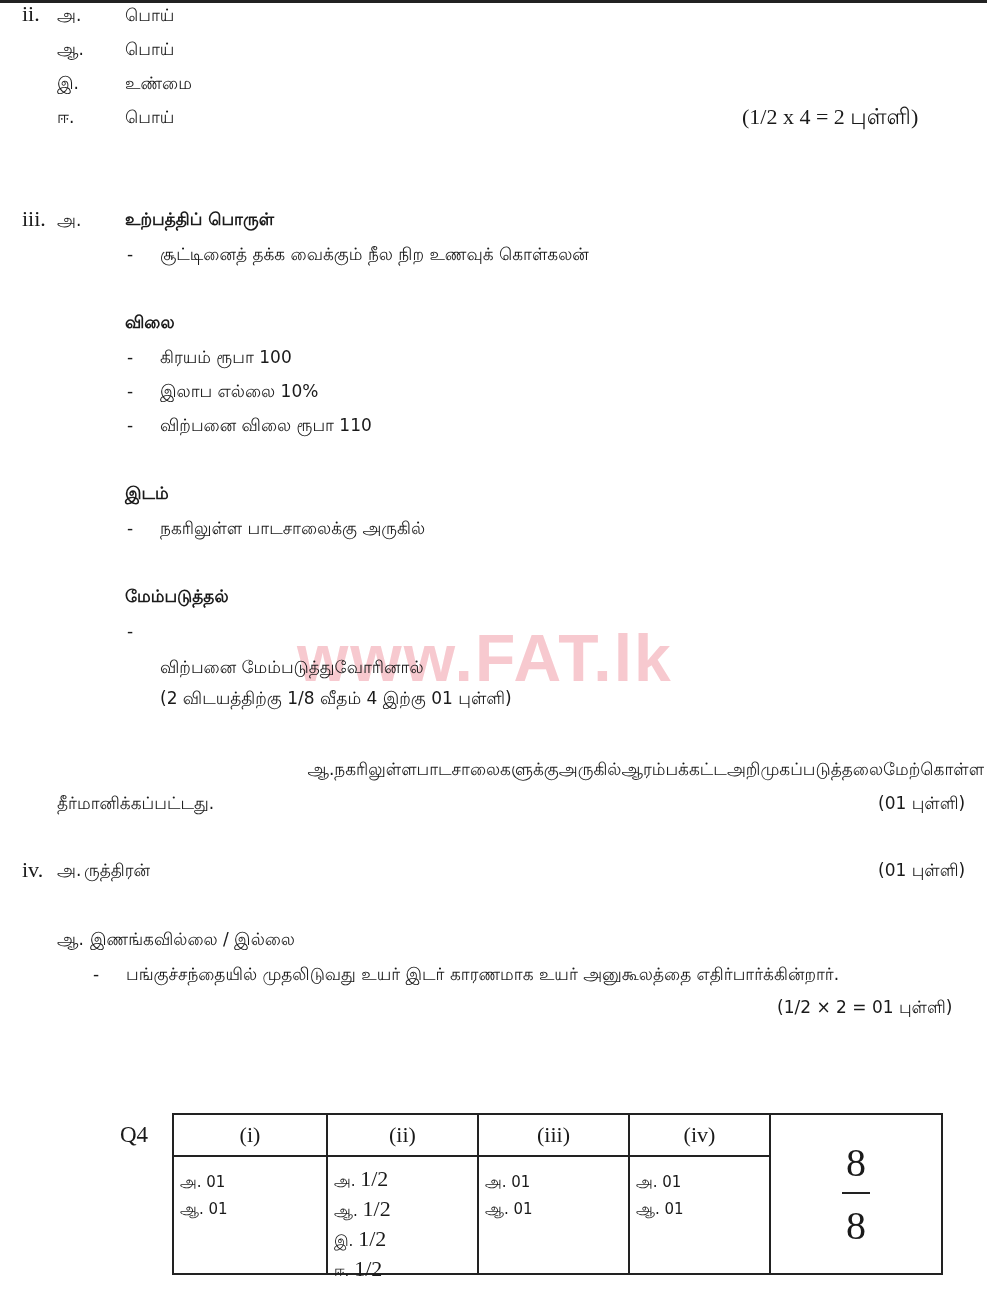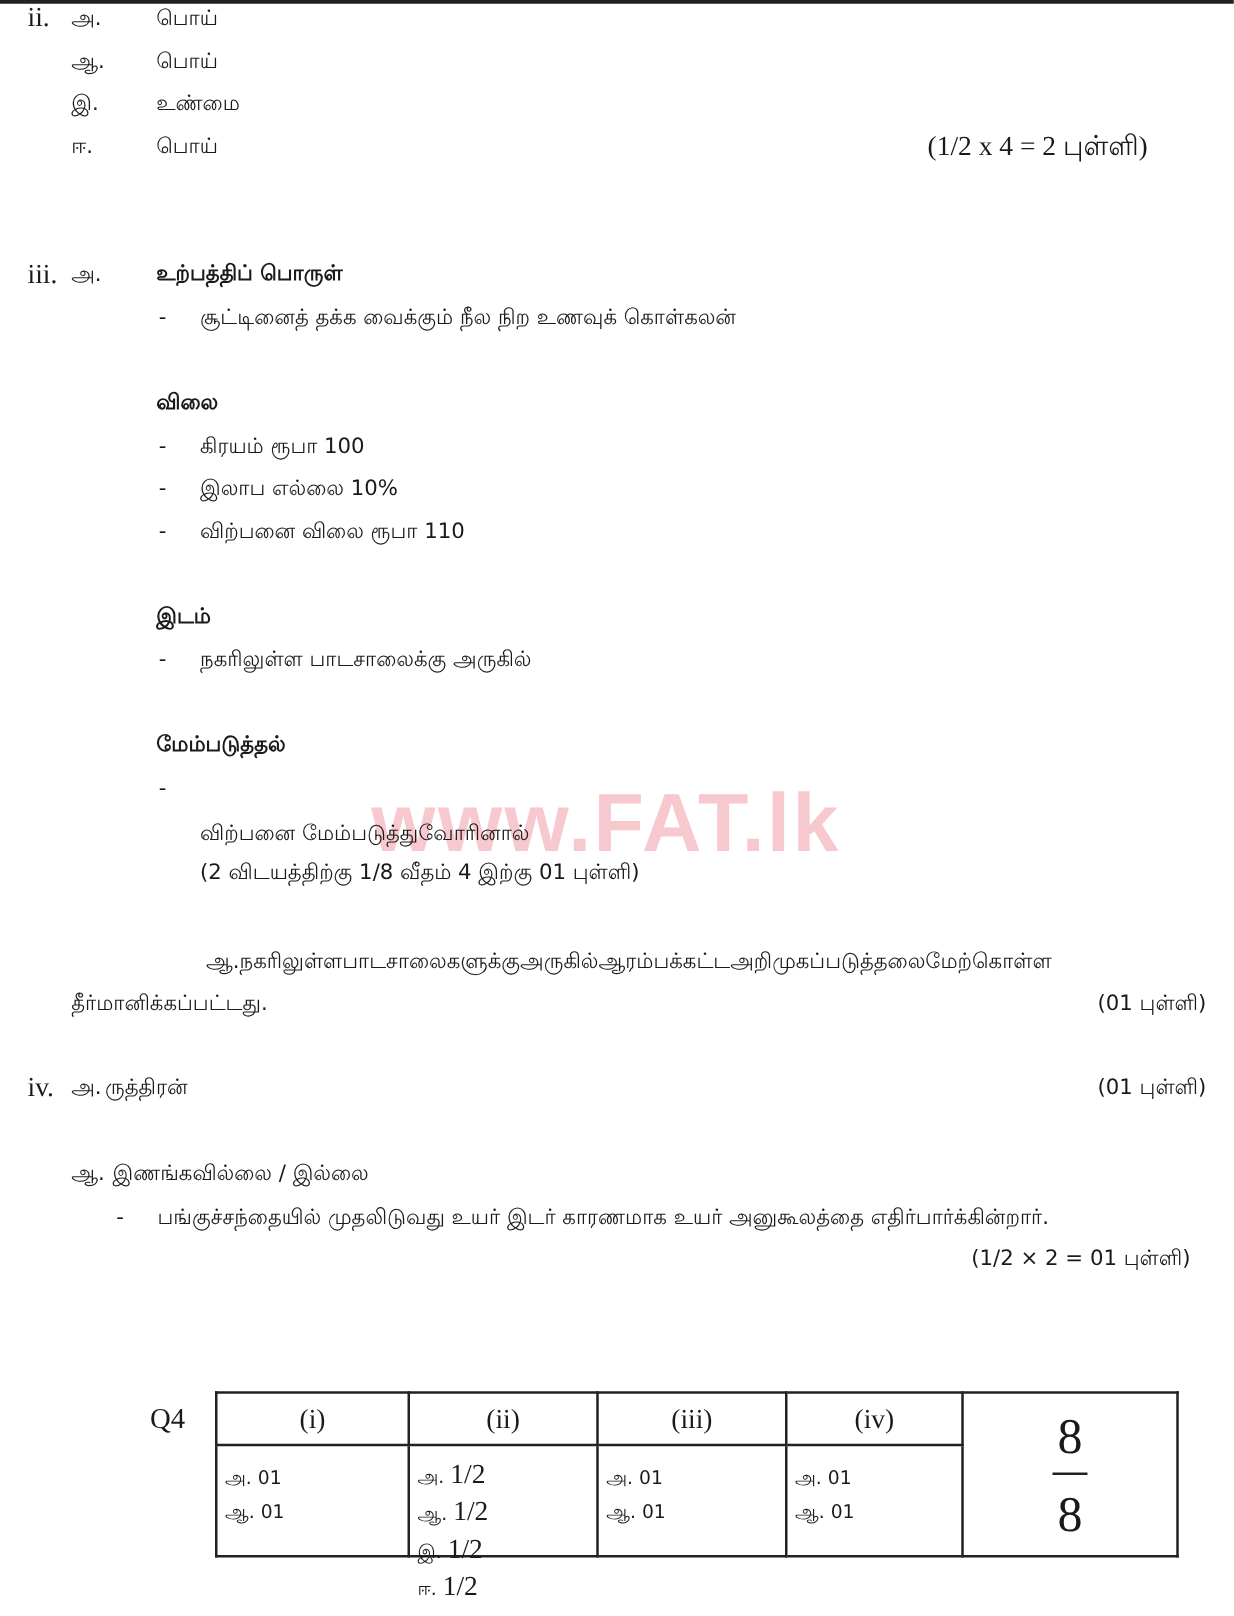--- a/index.html
+++ b/index.html
@@ -10,21 +10,21 @@
   .roman { font-family:"Liberation Serif", serif; font-size:22px; }
   .bold { font-weight:bold; }
   .marks-serif { font-family:"Liberation Serif", serif; font-size:22px; }
   .watermark { position:absolute; left:297px; top:620px; font-family:"Liberation Sans", sans-serif;
                font-weight:bold; font-size:66px; color:#f7c9cf; letter-spacing:2px; z-index:0; }
   .content { position:relative; z-index:1; }
   table.score { position:absolute; left:172px; top:1113px; border-collapse:collapse; }
   table.score td { border:2px solid #222; vertical-align:top; padding:0; }
   .th { height:40px; text-align:center; font-family:"Liberation Serif", serif; font-size:22px;
         line-height:40px; }
-  .cellbody { height:87px; padding:12px 0 0 6px; font-size:15px; line-height:27px; box-sizing:border-box; }
+  .cellbody { height:116px; padding:12px 0 0 6px; font-size:15px; line-height:27px; box-sizing:border-box; }
   .cellbody .frac { font-family:"Liberation Serif", serif; font-size:22px; }
   .total { width:170px; text-align:center; vertical-align:middle !important; font-family:"Liberation Serif", serif; font-size:40px; }
   .total .bar { width:28px; height:2px; background:#222; margin:6px auto 8px auto; }
   .q4 { position:absolute; left:120px; top:1122px; font-family:"Liberation Serif", serif; font-size:23px;text-align:right; }
 </style>
 </head>
 <body>
 
 <div class="topline"></div>
 <div class="watermark">www.FAT.lk</div>
@@ -60,21 +60,21 @@
   <div class="abs bold" style="left:125px;top:485px;">இடம்</div>
   <div class="abs" style="left:127px;top:520px;">-</div>
   <div class="abs" style="left:160px;top:520px;">நகரிலுள்ள பாடசாலைக்கு அருகில்</div>
 
   <div class="abs bold" style="left:125px;top:588px;">மேம்படுத்தல்</div>
   <div class="abs" style="left:127px;top:623px;">-</div>
   <div class="abs" style="left:160px;top:623px;margin-top:36px;">விற்பனை மேம்படுத்துவோரினால்</div>
 
   <div class="abs" style="left:160px;top:690px;">(2 விடயத்திற்கு 1/8 வீதம் 4 இற்கு 01 புள்ளி)</div>
 
-  <div class="abs" style="left:22px;top:761px;width:962px;display:flex;justify-content:center;">
+  <div class="abs" style="left:22px;top:761px;width:962px;display:flex;justify-content:flex-end;">
     <span><span>ஆ.</span><span>நகரிலுள்ள</span></span>
     <span>பாடசாலைகளுக்கு</span>
     <span>அருகில்</span>
     <span>ஆரம்பக்</span>
     <span>கட்ட</span>
     <span>அறிமுகப்படுத்தலை</span>
     <span>மேற்கொள்ள</span>
   </div>
   <div class="abs" style="left:57px;top:795px;">தீர்மானிக்கப்பட்டது.</div>
   <div class="abs" style="left:878px;top:795px;">(01 புள்ளி)</div>

